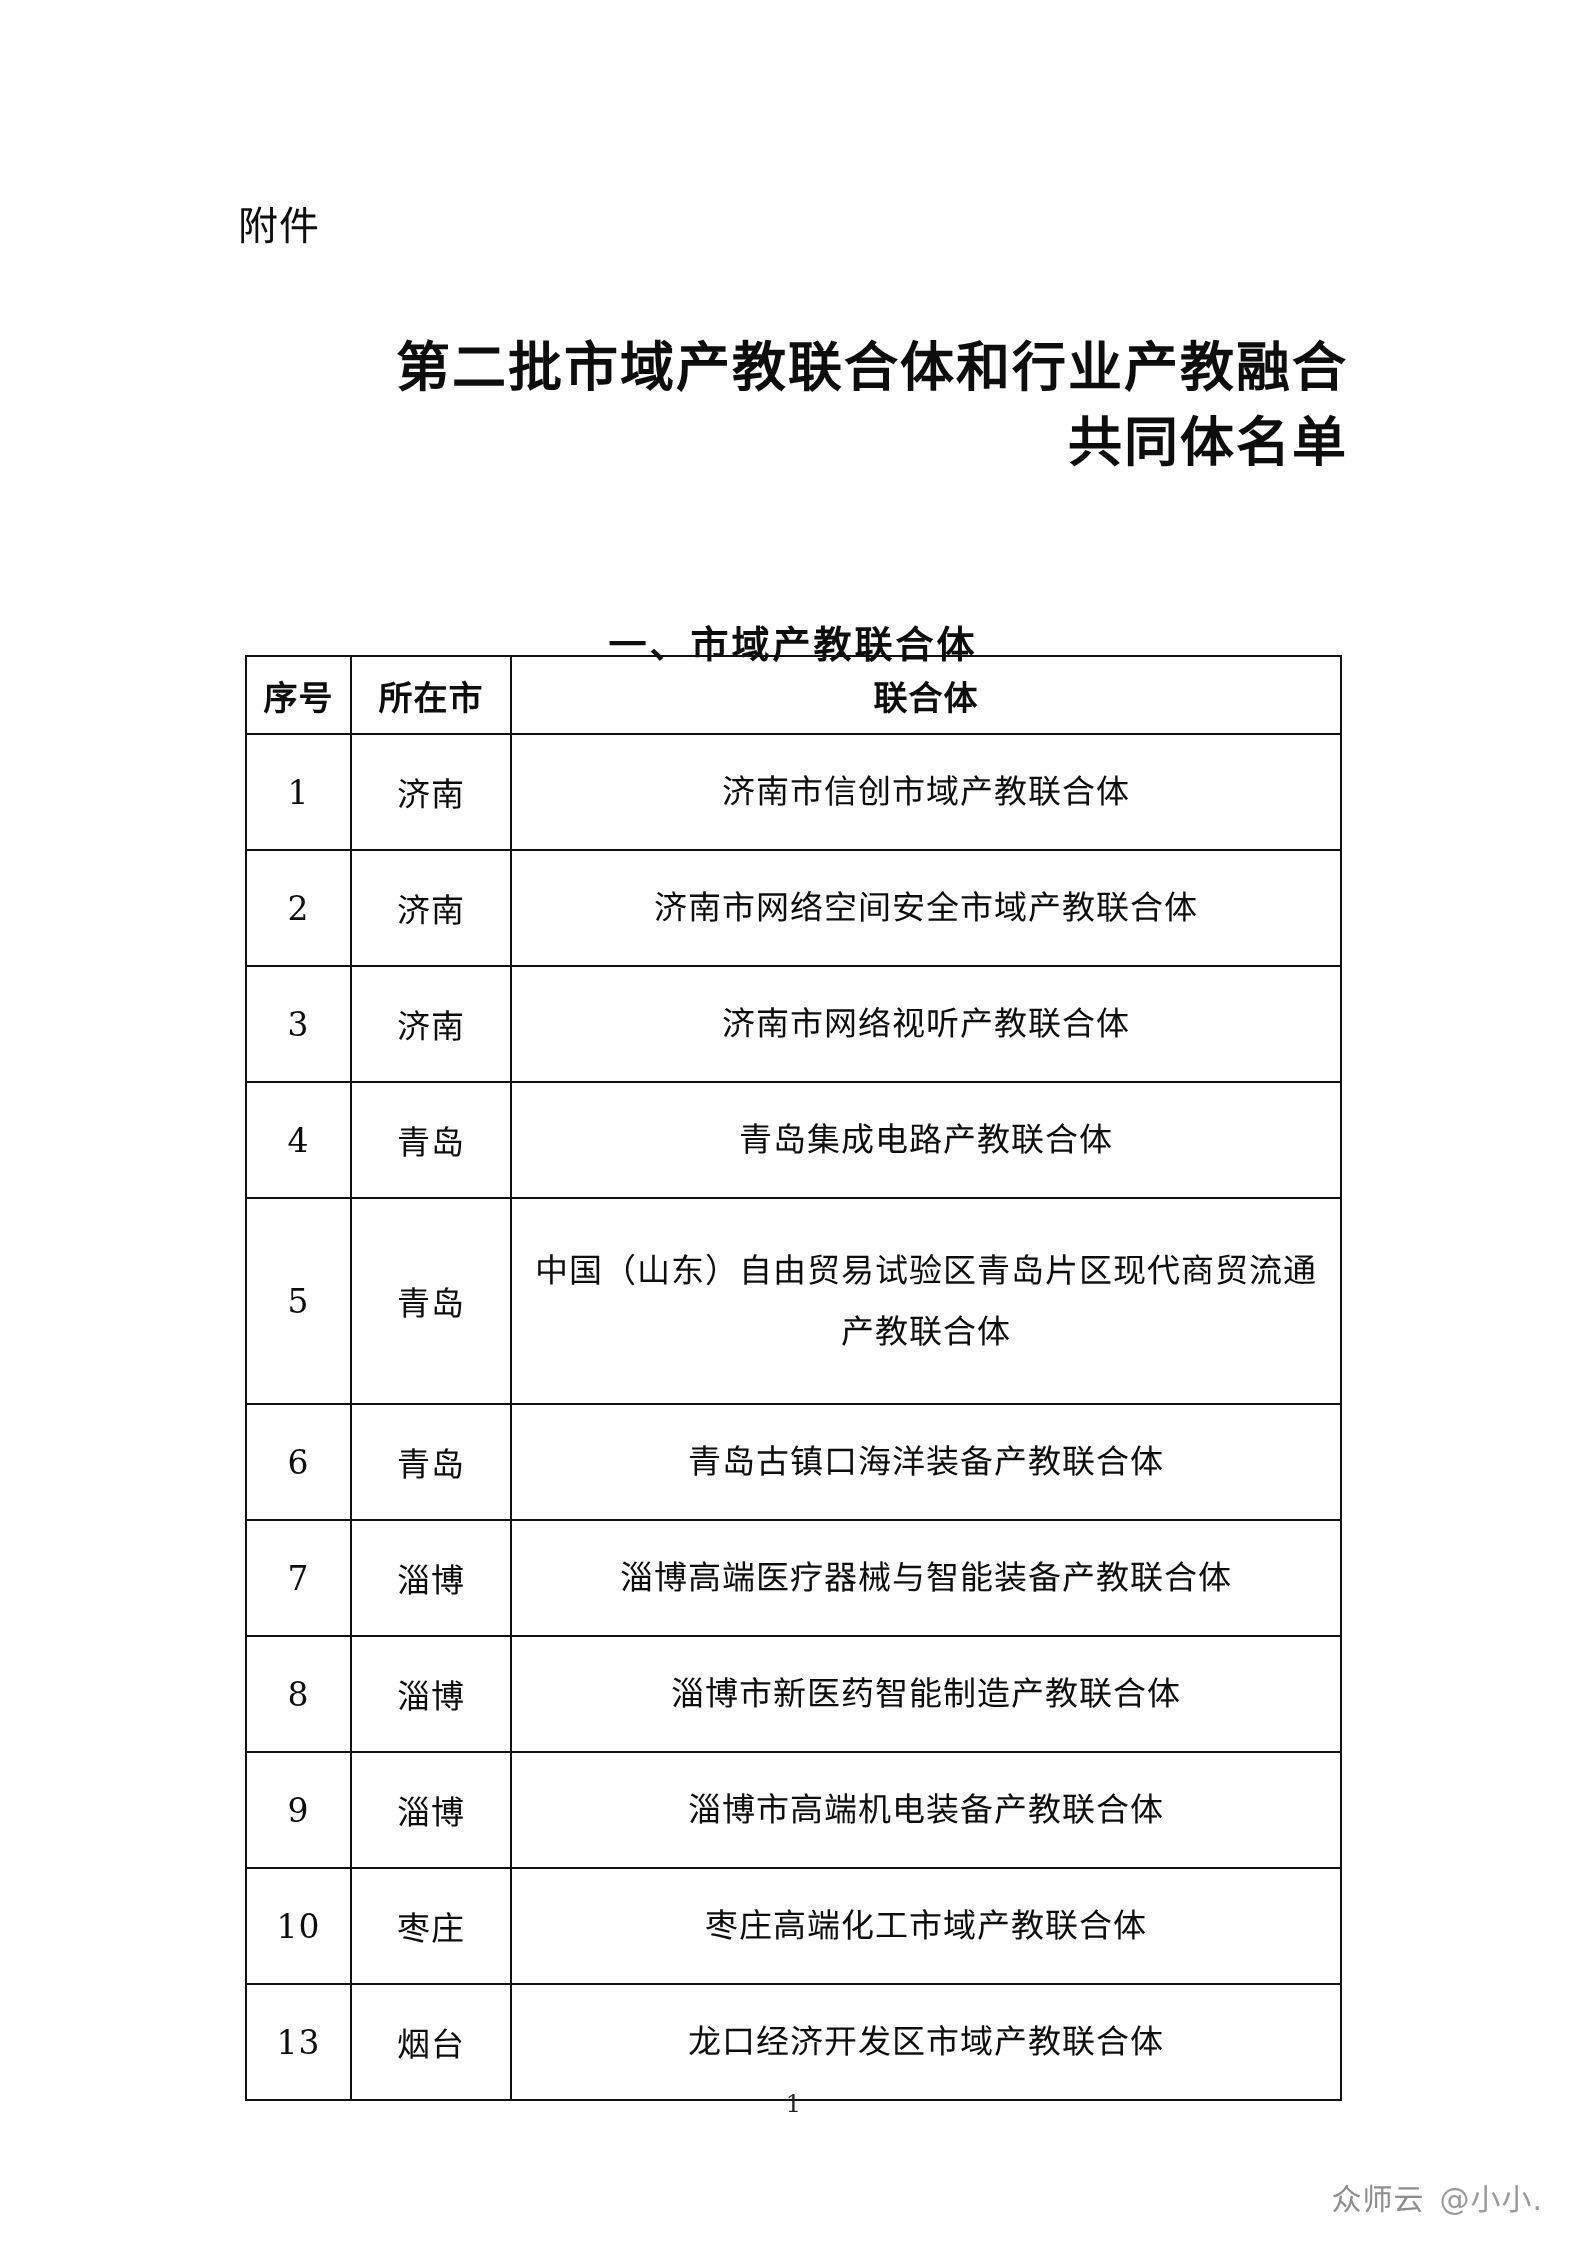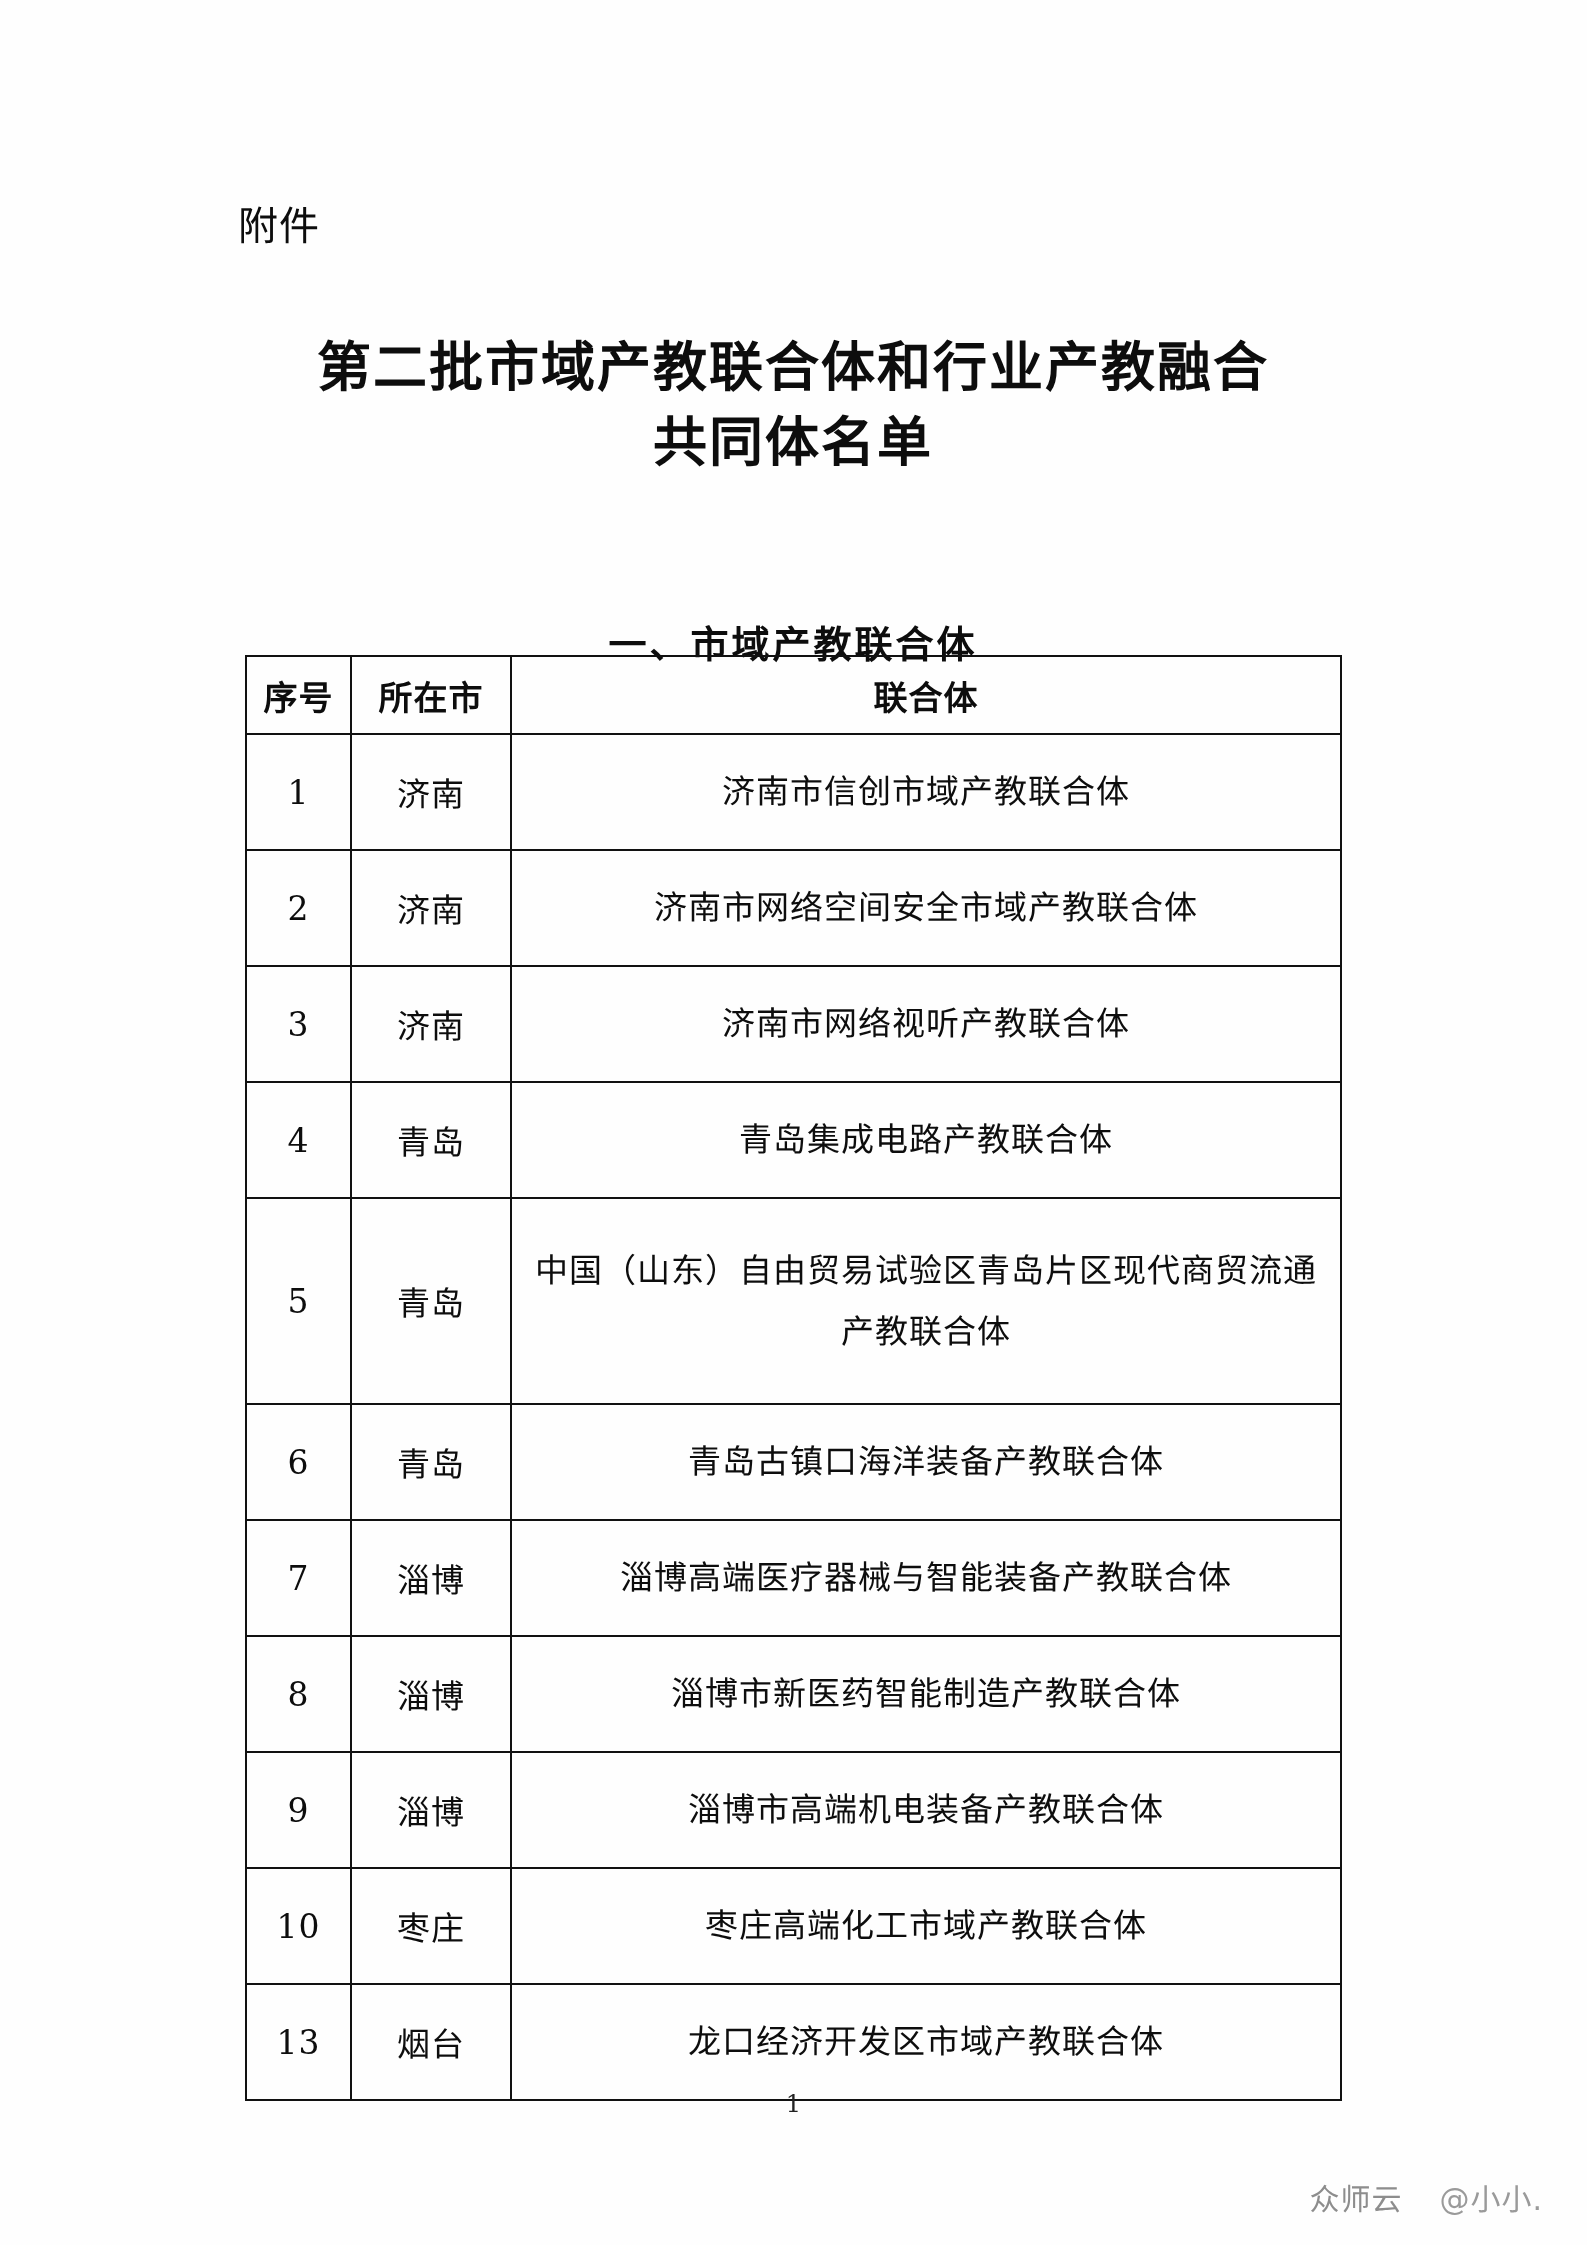--- a/index.html
+++ b/index.html
@@ -34,21 +34,21 @@
     white-space: nowrap;
     text-align: center;
   }
 
   
   .doc-title {
     position: absolute;
     left: 238px;
     top: 330px;
     width: 1110px;
-    text-align: center;
+    text-align: right;
     font-size: 54px;
     font-weight: bold;
     line-height: 1.38;
     letter-spacing: 2px;
     font-family: "DejaVu Serif", "Liberation Serif", serif;
   }
   .doc-title .tline { display: block; }
 
   
   .section-heading {
@@ -127,21 +127,21 @@
     position: absolute;
     right: 44px;
     bottom: 26px;
     font-size: 30px;
     color: #8d8d8d;
     font-family: "DejaVu Sans", "Liberation Sans", sans-serif;
     letter-spacing: 1px;
     white-space: nowrap;
     display: flex;
     align-items: center;
-    gap: 22px;
+    gap: 0;
   }
   .watermark .wm-brand { color: #8d8d8d; }
   .watermark .wm-user  { color: #9a9a9a; margin-left: 15px; }
 </style>
 </head>
 <body>
 
 <div class="page">
 
   <div class="attachment-label">附件</div>

